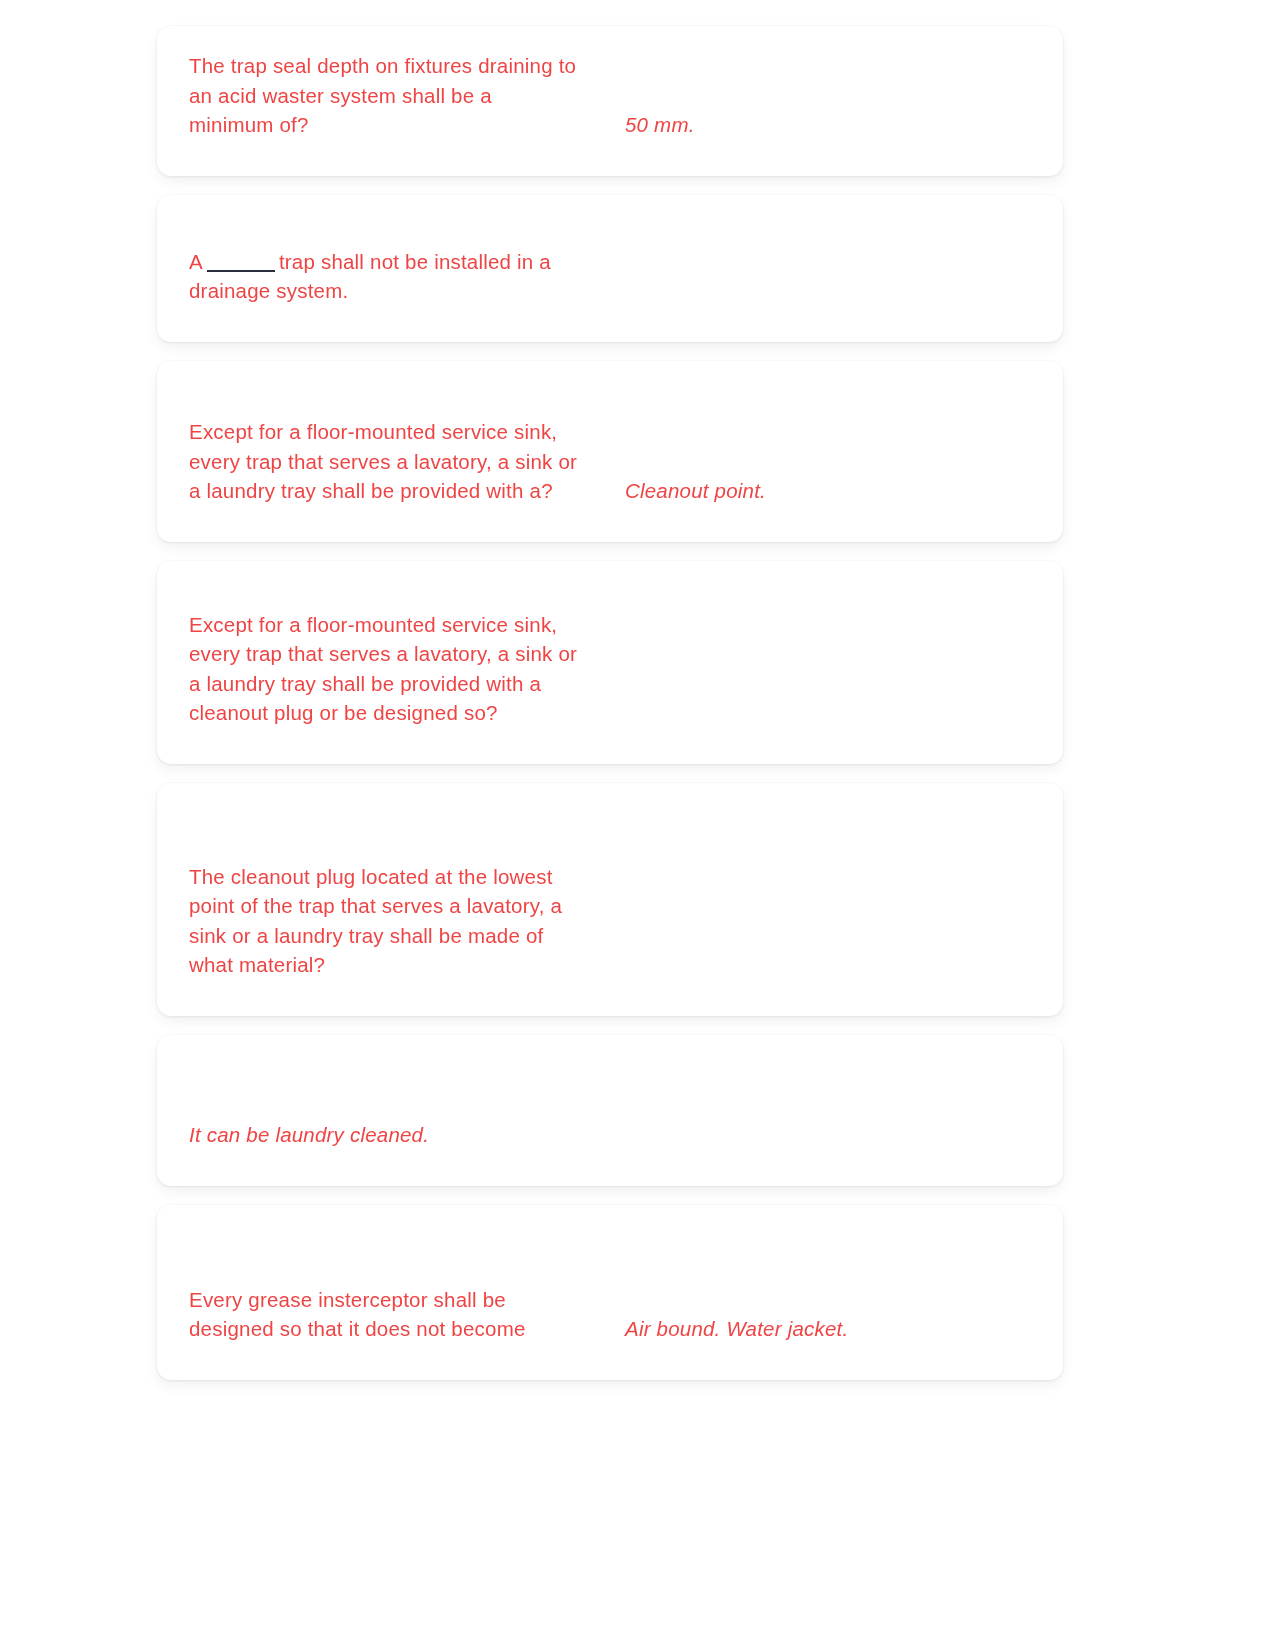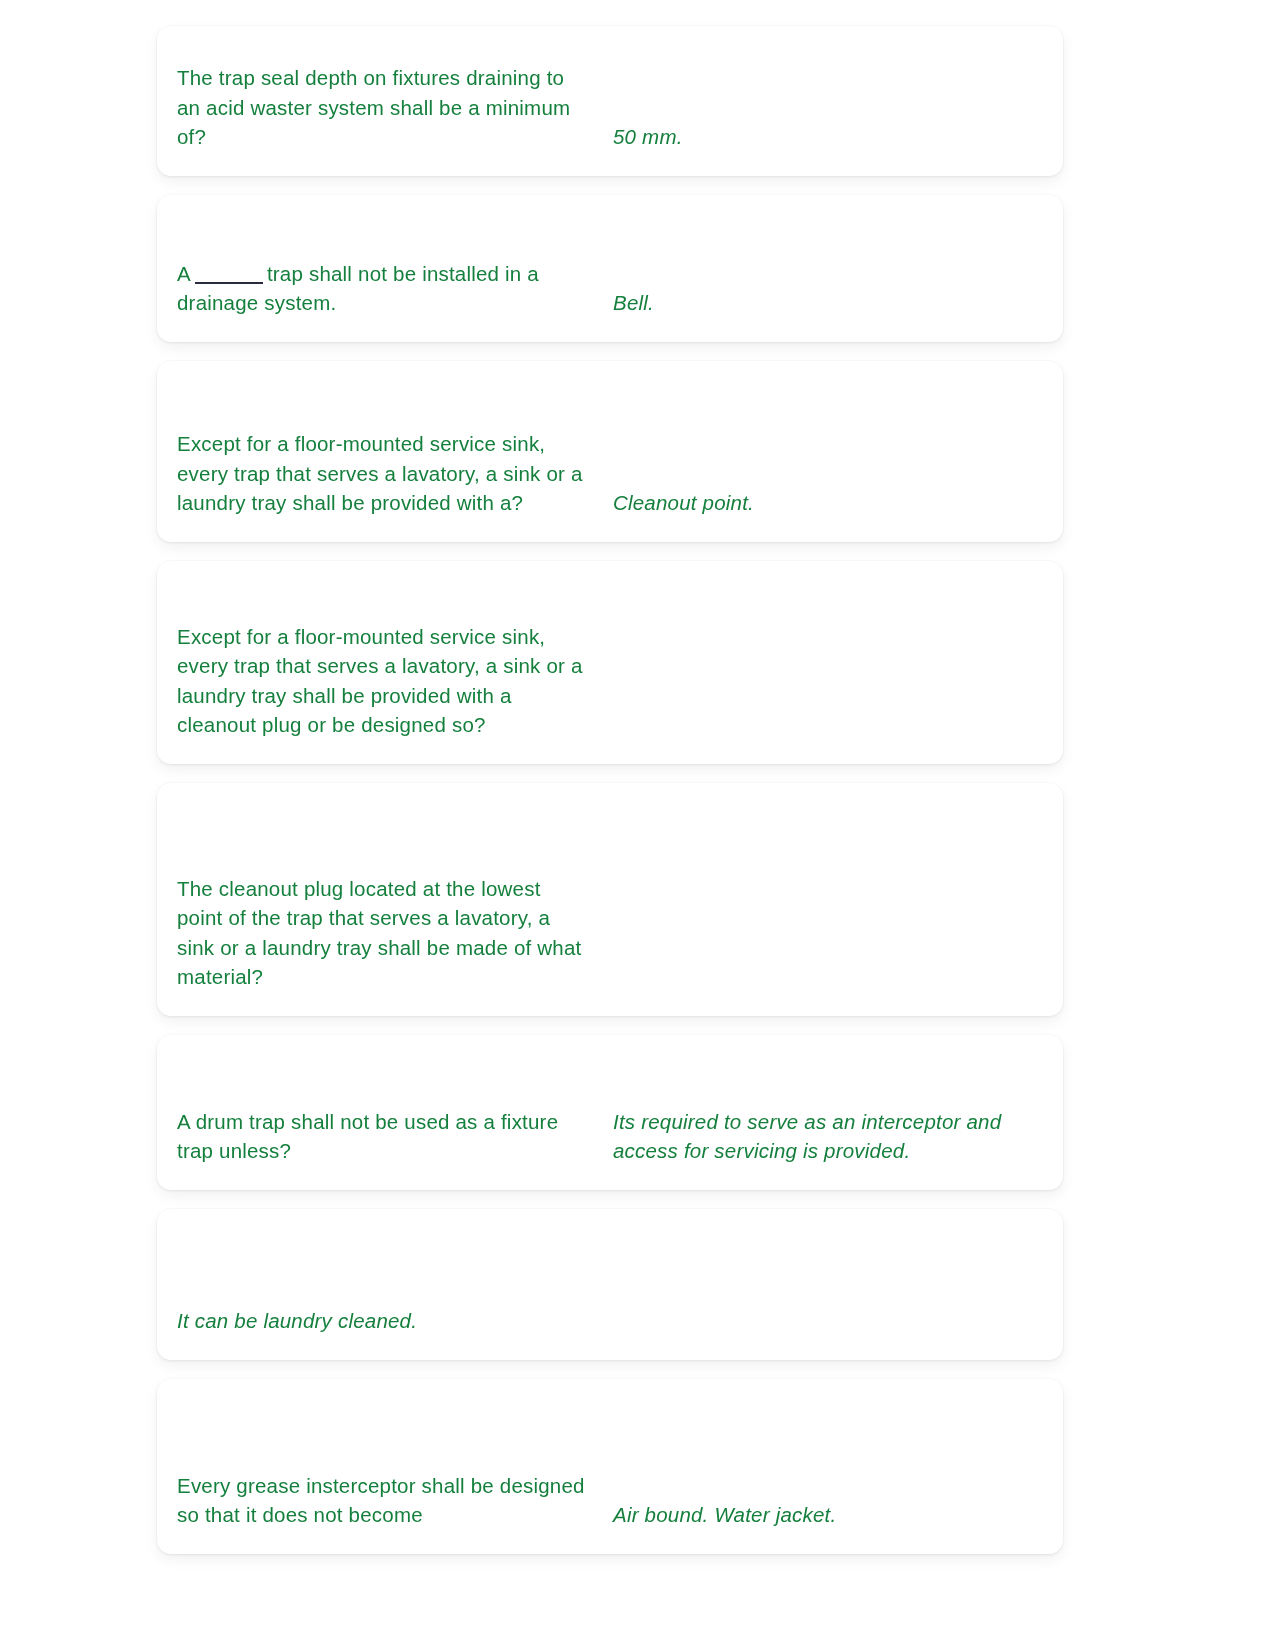--- a/index.html
+++ b/index.html
@@ -62,23 +62,23 @@
   .def-col {
     flex: 1 1 auto;
     white-space: nowrap;
     overflow: visible;
   }
 
   .term-text, .def-text {
     font-size: 20.5px;
     line-height: 29.6px;
     letter-spacing: 0.01em;
-    color: #15803d;
+    color: #ef4444;
     font-weight: 400;
-    margin: 4px;
+    margin: 16px;
   }
 
   .def-text {
     white-space: normal;
     font-style: italic;
   }
 
   
   .h1 { height: 150px; }
   .h2 { height: 147px; justify-content: flex-end; }
@@ -117,23 +117,20 @@
           <p class="def-text">50 mm.</p>
         </div>
       </div>
     </div>
 
     <div class="card h2">
       <div class="card-inner">
         <div class="term-col">
           <p class="term-text"><span>A</span><span class="blank"></span><span>trap shall not be installed in a drainage system.</span></p>
         </div>
-        <div class="def-col">
-          <p class="def-text">Bell.</p>
-        </div>
       </div>
     </div>
 
     <div class="card h3">
       <div class="card-inner">
         <div class="term-col">
           <p class="term-text">Except for a floor-mounted service sink, every trap that serves a lavatory, a sink or a laundry tray shall be provided with a?</p>
         </div>
         <div class="def-col">
           <p class="def-text">Cleanout point.</p>
@@ -150,30 +147,20 @@
     </div>
 
     <div class="card h5">
       <div class="card-inner">
         <div class="term-col">
           <p class="term-text">The cleanout plug located at the lowest point of the trap that serves a lavatory, a sink or a laundry tray shall be made of what material?</p>
         </div>
       </div>
     </div>
 
-    <div class="card h6">
-      <div class="card-inner">
-        <div class="term-col">
-          <p class="term-text">A drum trap shall not be used as a fixture trap unless?</p>
-        </div>
-        <div class="def-col def-wide">
-          <p class="def-text">Its required to serve as an interceptor and access for servicing is provided.</p>
-        </div>
-      </div>
-    </div>
 
     <div class="card h7">
       <div class="card-inner">
         <div class="def-col">
           <p class="def-text">It can be laundry cleaned.</p>
         </div>
       </div>
     </div>
 
     <div class="card h8">

